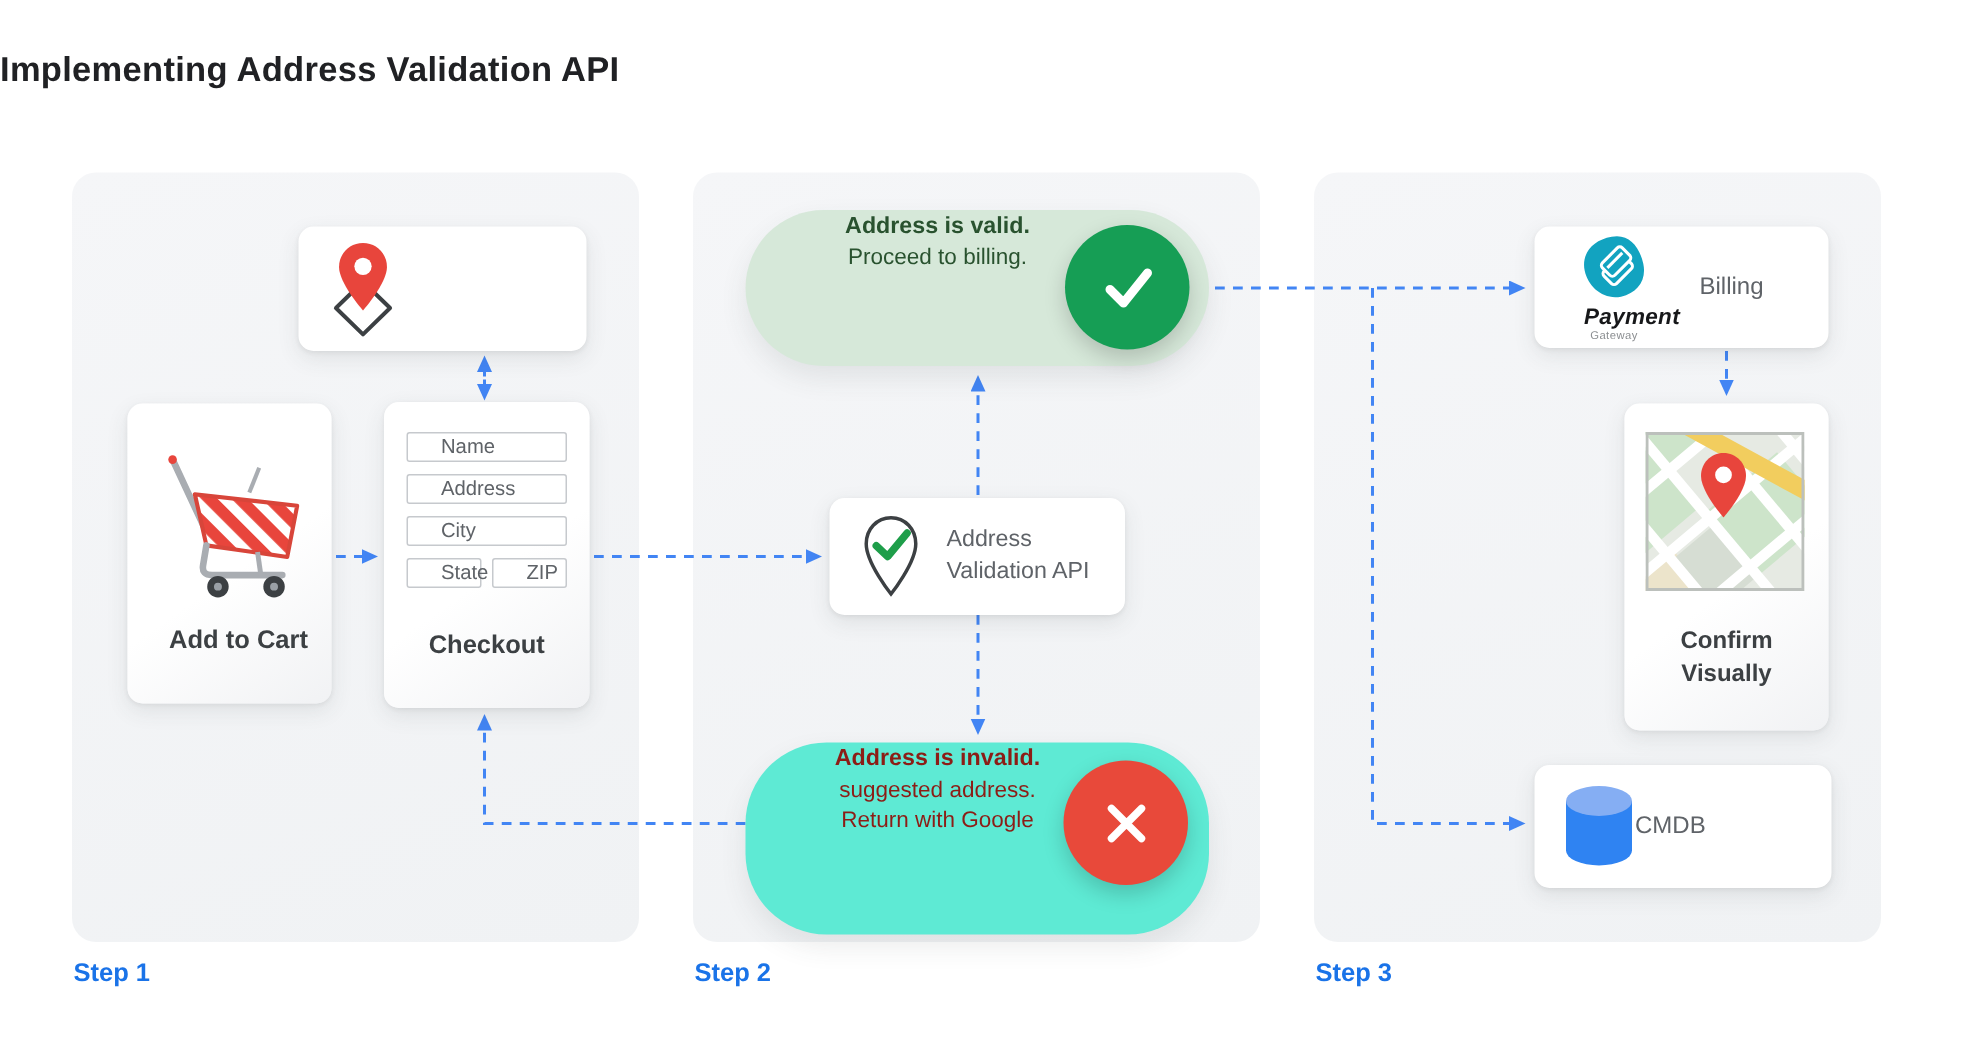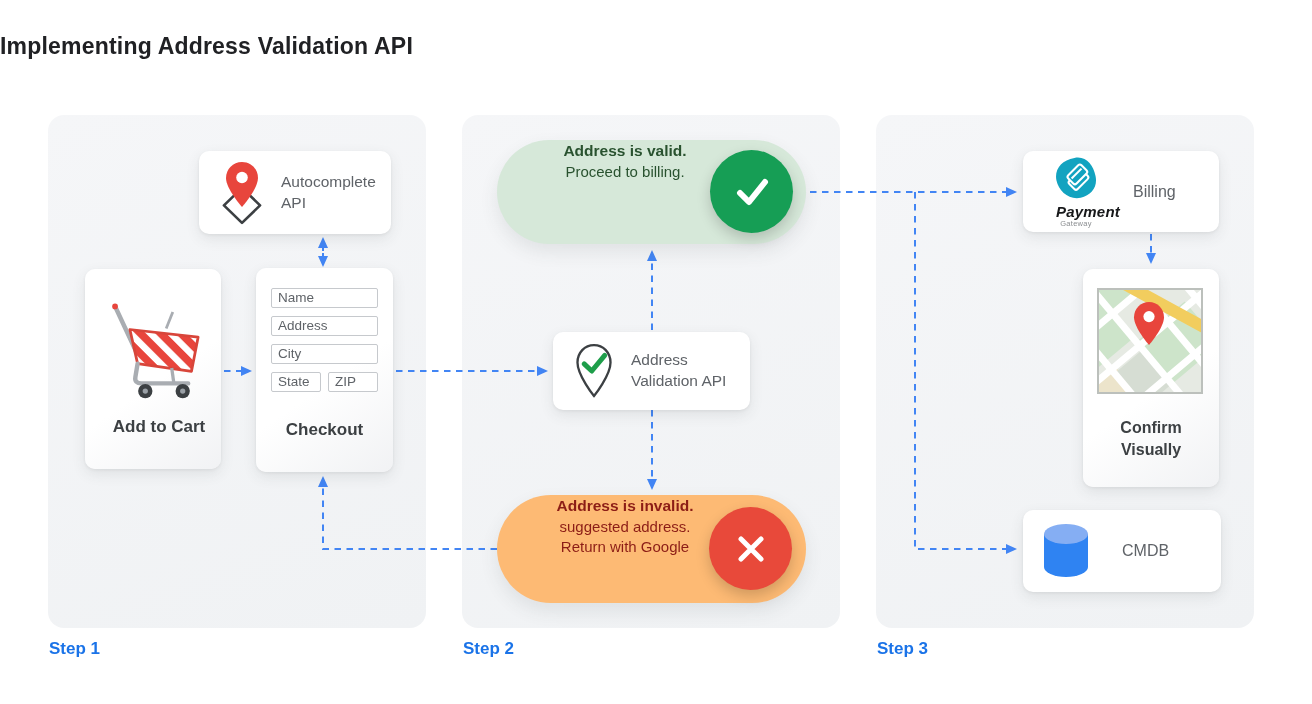--- a/index.html
+++ b/index.html
@@ -28,29 +28,29 @@
                background:linear-gradient(145deg,#ffffff 55%,#f1f2f4 100%); }
   #checkout-card { left:256px; top:268px; width:137px; height:204px; padding:20px 15px 0 15px;
                background:linear-gradient(145deg,#ffffff 55%,#f1f2f4 100%); }
   .big-label { position:absolute; left:0; right:0; text-align:center;
                font-weight:700; color:#3c4043; font-size:17px; }
   #cart-card .big-label { top:148px;padding-left:12px; }
   #checkout-card .big-label { top:152px; }
   .cart-icon-wrap { position:absolute; left:18px; top:22px; width:100px; height:110px; }
 
   .field { border:1.5px solid #c6c9cd; border-radius:2px; background:#fff; height:20px;
-           line-height:17px; font-size:13.5px; color:#5f6368; padding:0 6px; margin-bottom:8px; }
+           line-height:17px; font-size:13.5px; color:#5f6368; padding:0 22px; margin-bottom:8px; }
   .field-row { display:flex; gap:7px; }
   .field.small { width:50px; } .field.zip { width:50px; flex:1; }
 
   
   .pill { position:absolute; left:497px; width:309px; z-index:9; border-radius:54px;
           box-shadow:0 8px 18px rgba(60,64,67,.10); }
   #valid-pill { top:140px; height:104px; background:#d6e8d9; }
-  #invalid-pill { top:495px; height:108px; background:#fdba74; }
+  #invalid-pill { top:495px; height:128px; background:#5eead4; }
   .pill-text { position:absolute; left:18px; top:0; bottom:0; width:220px;
                display:flex; flex-direction:column; text-align:center; }
   #valid-pill .pill-text { color:#29522f; }
   #invalid-pill .pill-text { color:#8c1d16; }
   .pill-title { font-weight:700; font-size:15.5px; line-height:1.4; }
   .pill-sub { font-size:15px; line-height:1.35; }
   .badge { position:absolute; border-radius:50%; width:83px; height:83px;
            display:flex; align-items:center; justify-content:center;
            box-shadow:0 6px 14px rgba(0,0,0,.18); }
   #valid-badge { right:13px; top:10px; background:#169e55; }
@@ -107,24 +107,20 @@
       <path d="M323 253 L323 258" marker-end="url(#ah)"></path>
     </g>
   </svg>
 
   <div class="card api-card" id="autocomplete-card">
     <svg width="58" height="66" viewBox="0 0 56 64">
       <path d="M28 27 L45.5 44 L28 61 L10.5 44 Z" fill="none" stroke="#3c4043" stroke-width="2.6" stroke-linejoin="round"></path>
       <path d="M28 2 C19.2 2 12.5 8.9 12.5 17.4 C12.5 28 28 45.5 28 45.5 C28 45.5 43.5 28 43.5 17.4 C43.5 8.9 36.8 2 28 2 Z" fill="#e8453c"></path>
       <circle cx="28" cy="17" r="5.6" fill="#ffffff"></circle>
     </svg>
-    <div class="card-text" style="margin-left:10px;">
-      <div>Autocomplete</div>
-      <div>API</div>
-    </div>
   </div>
 
   <div class="card" id="cart-card">
     <div class="cart-icon-wrap">
       <svg width="100" height="110" viewBox="0 0 90 100">
         <defs>
           <pattern id="stripes" width="13" height="13" patternUnits="userSpaceOnUse" patternTransform="rotate(-45)">
             <rect width="13" height="13" fill="#e8453c"></rect>
             <rect x="0" width="6" height="13" fill="#ffffff"></rect>
           </pattern>
@@ -237,21 +233,21 @@
       <div>Confirm</div>
       <div>Visually</div>
     </div>
   </div>
 
   <div class="card api-card" id="cmdb-card">
     <svg width="46" height="56" viewBox="0 0 46 56">
       <path d="M1 11 L1 44 A22 10 0 0 0 45 44 L45 11 Z" fill="#2f83f2"></path>
       <ellipse cx="23" cy="11" rx="22" ry="10" fill="#85aef3"></ellipse>
     </svg>
-    <div class="card-text" style="margin-left:33px; font-size:16px;">CMDB</div>
+    <div class="card-text" style="margin-left:1px; font-size:16px;">CMDB</div>
   </div>
 
 
   <div class="step-label" id="step1-label">Step 1</div>
   <div class="step-label" id="step2-label">Step 2</div>
   <div class="step-label" id="step3-label">Step 3</div>
 
 </div>
 
 </body></html>

